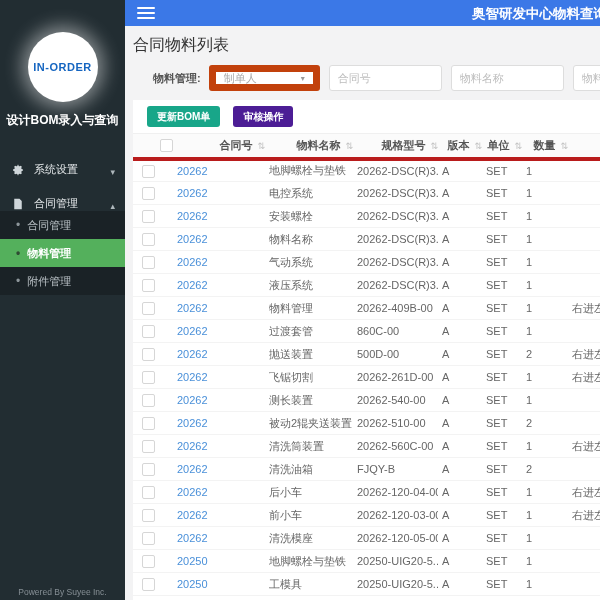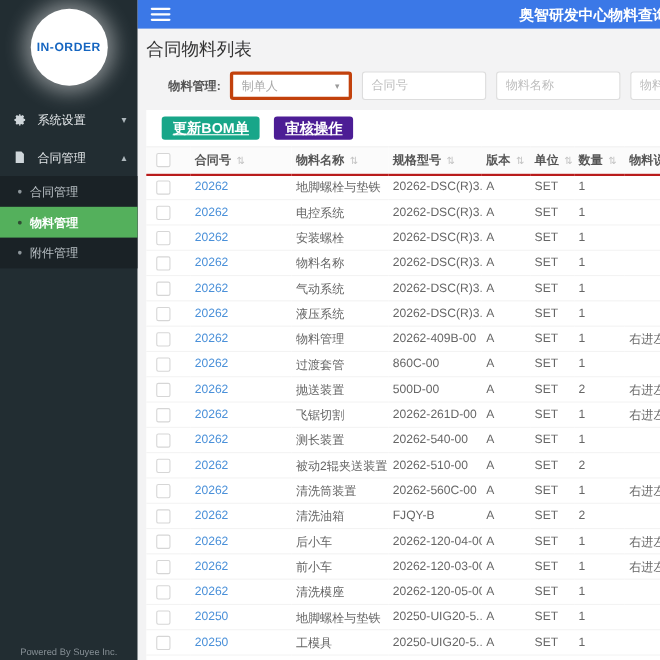--- a/index.html
+++ b/index.html
@@ -7,32 +7,32 @@
   body {
     font-family:"Liberation Sans","DejaVu Sans",sans-serif;
     font-size:11px; background:#f3f3f4; position:relative; color:#666;
   }
 
   
   .sidebar {
     position:absolute; left:0; top:0; bottom:0; width:125px;
     background:#222d32; z-index:5;
   }
-  .logo-wrap { text-align:center; padding-top:8px; }
+  .logo-wrap { text-align:center; padding-top:8px;margin-top:24px; }
   .logo-circle {
     width:70px; height:70px; border-radius:50%; background:#fff;
     margin:0 auto; display:flex; align-items:center; justify-content:center;
     box-shadow:0 0 18px 6px rgba(255,255,255,.45);
   }
   .logo-text { color:#1565c0; font-weight:bold; font-size:11px; letter-spacing:.5px; }
   .app-title { color:#fff; font-weight:bold; font-size:12px; text-align:center; margin-top:10px; }
 
   .menu { margin-top:14px; }
   .menu-item {
-    display:flex; align-items:center; height:34px; padding:0 10px 0 12px;
+    display:flex; align-items:flex-end; height:34px; padding:0 10px 0 12px;
     color:#e4e8ea; cursor:pointer;
   }
   .menu-item .mi-icon { width:14px; height:14px; margin-right:8px; flex:0 0 auto; display:flex; align-items:center; }
   .menu-item .mi-icon svg { width:12px; height:12px; fill:#cfd6da; }
   .menu-item .mi-label { flex:1; font-size:11px; }
   .menu-item .mi-caret { color:#aeb7bc; font-size:9px; }
 
   .submenu { background:#1a2226; }
   .submenu-item {
     display:flex; align-items:center; height:28px; padding-left:16px;
@@ -59,46 +59,45 @@
     font-weight:bold; white-space:nowrap;
   }
 
   
   .content { position:absolute; left:125px; top:26px; width:700px; }
   .page-title { font-size:16px; color:#333; font-weight:500; margin:9px 0 9px 8px; }
 
   .filter-row { display:flex; align-items:center; margin:0 0 9px 28px; height:26px; }
   .filter-label { font-weight:bold; color:#555; margin-right:8px; font-size:11px; }
   .select-box {
-    width:111px; height:26px; background:#fff; border:3px solid #c2410c; border-radius:3px;
+    width:111px; height:26px; background:#fff; border:7px solid #c2410c; border-radius:3px;
     display:flex; align-items:center; padding:0 8px; margin-right:9px; cursor:pointer;
   }
   .select-box .sel-text { flex:1; color:#a9a9a9; font-size:11px; }
   .select-box .sel-caret { color:#999; font-size:8px; }
   .filter-input {
     width:113px; height:26px; background:#fff; border:1px solid #ddd; border-radius:3px;
     padding:0 8px; margin-right:9px; font-size:11px; color:#666; outline:none;
     font-family:"Liberation Sans","DejaVu Sans",sans-serif;
   }
   .filter-input::placeholder { color:#bdbdbd; }
 
   .panel { margin-left:8px; width:700px; background:#fff; padding:6px 0 0 14px; }
   .btn {
     display:inline-block; height:21px; line-height:21px; padding:0 10px; border:none;
-    border-radius:3px; color:#fff; font-size:13px; font-weight:bold; cursor:pointer; margin-right:10px;
+    border-radius:3px; color:#fff; font-size:10px; font-weight:bold; cursor:pointer; margin-right:10px;
     font-family:"Liberation Sans","DejaVu Sans",sans-serif;
-    text-decoration:underline;
   }
   .btn-green { background:#18a689; }
   .btn-orange { background:#4c1d95; }
 
   table { border-collapse:collapse; table-layout:fixed; width:545px; margin-top:6px; margin-left:-14px; }
   thead th {
-    background:#fbfbfb; border-top:1px solid #f0f0f0; border-bottom:2px solid #b91c1c;
-    height:25px; font-size:11px; color:#555; font-weight:bold; text-align:left; padding-left:4px;
+    background:#fbfbfb; border-top:1px solid #f0f0f0; border-bottom:4px solid #b91c1c;
+    height:25px; font-size:11px; color:#555; font-weight:bold; text-align:right; padding-left:4px;
     white-space:nowrap; overflow:hidden;
   }
   tbody td {
     height:23px; border-bottom:1px solid #f3f3f3; font-size:11px; color:#666;
     padding-left:4px; white-space:nowrap; overflow:hidden;
   }
   .col-check { padding-left:9px !important; }
   .checkbox {
     display:inline-block; width:13px; height:13px; border:1px solid #d6d6d6; background:#fff;
     border-radius:2px; vertical-align:middle; cursor:pointer;
@@ -108,20 +107,21 @@
 </style>
 </head>
 <body>
 
 <div class="sidebar">
   <div class="logo-wrap">
     <div class="logo-circle">
       <span class="logo-text">IN-ORDER</span>
     </div>
   </div>
+  <div class="app-title">设计BOM录入与查询</div>
 
   <div class="menu">
     <div class="menu-item">
       <span class="mi-icon">
         <svg viewBox="0 0 16 16">
             <path d="M8 5.2A2.8 2.8 0 1 0 8 10.8 2.8 2.8 0 0 0 8 5.2zm6.4 3.9.1-1.1-.1-1.1-1.6-.4a5 5 0 0 0-.5-1.2l.9-1.5-1.6-1.6-1.5.9a5 5 0 0 0-1.2-.5L8.5.9h-1l-.4 1.7a5 5 0 0 0-1.2.5l-1.5-.9-1.6 1.6.9 1.5a5 5 0 0 0-.5 1.2l-1.7.4v2.2l1.7.4c.1.4.3.8.5 1.2l-.9 1.5 1.6 1.6 1.5-.9c.4.2.8.4 1.2.5l.4 1.7h1l.4-1.7c.4-.1.8-.3 1.2-.5l1.5.9 1.6-1.6-.9-1.5c.2-.4.4-.8.5-1.2l1.6-.4z"></path>
           </svg>
       </span>
       <span class="mi-label">系统设置</span>
       <span class="mi-caret">▾</span>

